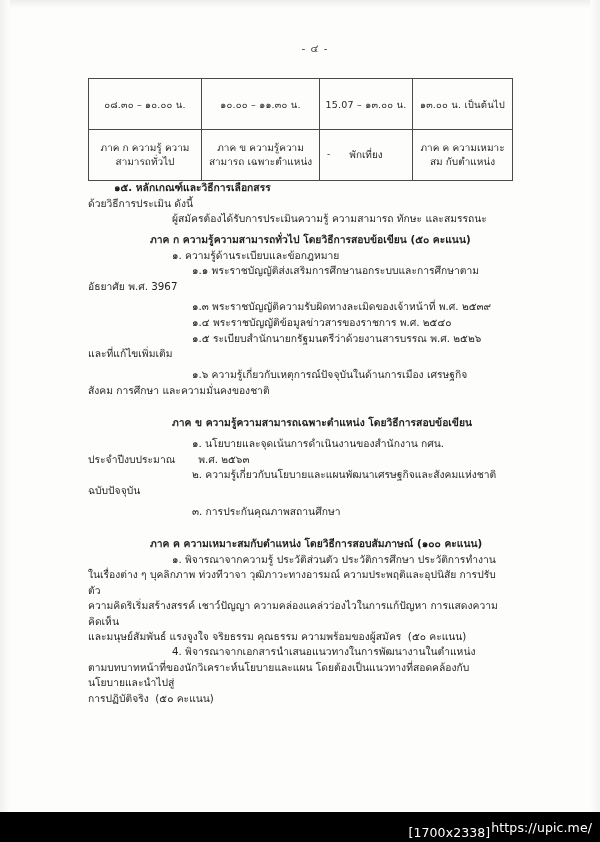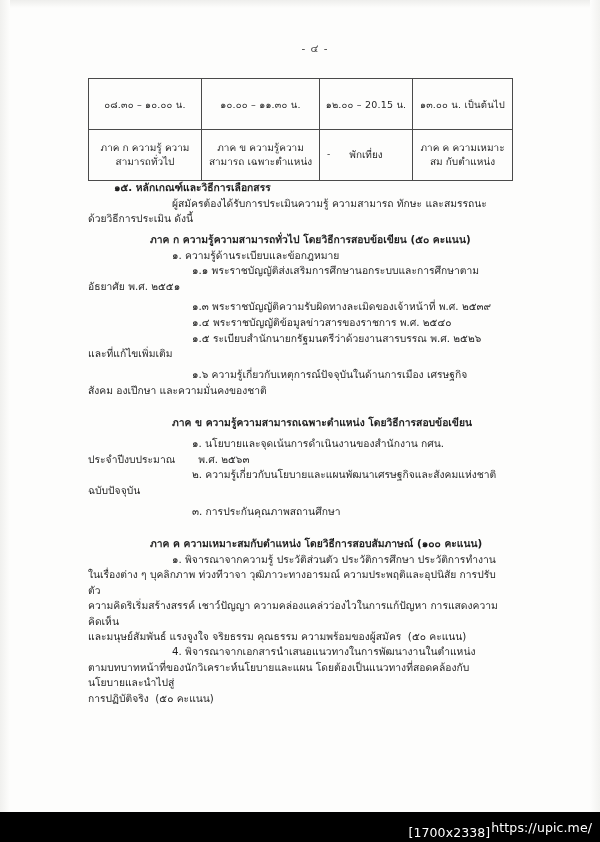--- a/index.html
+++ b/index.html
@@ -178,62 +178,62 @@
       <colgroup>
         <col class="col-a">
           <col class="col-b">
           <col class="col-c">
           <col class="col-d">
       </colgroup>
       <tbody>
         <tr class="row-time">
           <td>๐๘.๓๐ – ๑๐.๐๐ น.</td>
           <td>๑๐.๐๐ – ๑๑.๓๐ น.</td>
-          <td>๑๒.๐๐ – 20.15 น.</td>
+          <td>15.07 – ๑๓.๐๐ น.</td>
           <td>๑๓.๐๐ น. เป็นต้นไป</td>
         </tr>
         <tr class="row-part">
           <td>ภาค ก ความรู้
 ความสามารถทั่วไป</td>
           <td>ภาค ข ความรู้ความสามารถ
 เฉพาะตำแหน่ง</td>
           <td class="lunch-cell">
             <span class="lunch-dash">-</span>
             <span>พักเที่ยง</span>
           </td>
           <td>ภาค ค ความเหมาะสม
 กับตำแหน่ง</td>
         </tr>
       </tbody>
     </table>
 
     <div class="doc-body">
 
       <div class="line ind-1 bold">๑๕. หลักเกณฑ์และวิธีการเลือกสรร</div>
+      <div class="line ind-0">ด้วยวิธีการประเมิน ดังนี้</div>
       <div class="line ind-3">ผู้สมัครต้องได้รับการประเมินความรู้ ความสามารถ ทักษะ และสมรรถนะ</div>
-      <div class="line ind-0">ด้วยวิธีการประเมิน ดังนี้</div>
 
       <div class="gap-sm"></div>
 
       <div class="line ind-2 bold">ภาค ก ความรู้ความสามารถทั่วไป โดยวิธีการสอบข้อเขียน (๕๐ คะแนน)</div>
       <div class="line ind-3">๑. ความรู้ด้านระเบียบและข้อกฎหมาย</div>
       <div class="line ind-4">๑.๑ พระราชบัญญัติส่งเสริมการศึกษานอกระบบและการศึกษาตาม</div>
-      <div class="line ind-0">อัธยาศัย พ.ศ. ๒๕๕๑</div>
+      <div class="line ind-0">อัธยาศัย พ.ศ. 3967</div>
 
       <div class="gap-sm"></div>
 
       <div class="line ind-4">๑.๓ พระราชบัญญัติความรับผิดทางละเมิดของเจ้าหน้าที่ พ.ศ. ๒๕๓๙</div>
       <div class="line ind-4">๑.๔ พระราชบัญญัติข้อมูลข่าวสารของราชการ พ.ศ. ๒๕๔๐</div>
       <div class="line ind-4">๑.๕ ระเบียบสำนักนายกรัฐมนตรีว่าด้วยงานสารบรรณ พ.ศ. ๒๕๒๖</div>
       <div class="line ind-0">และที่แก้ไขเพิ่มเติม</div>
 
       <div class="gap-sm"></div>
 
       <div class="line ind-4">๑.๖ ความรู้เกี่ยวกับเหตุการณ์ปัจจุบันในด้านการเมือง เศรษฐกิจ</div>
-      <div class="line ind-0">สังคม องเปึกษา และความมั่นคงของชาติ</div>
+      <div class="line ind-0">สังคม การศึกษา และความมั่นคงของชาติ</div>
 
       <div class="gap-lg"></div>
 
       <div class="line ind-3 bold">ภาค ข ความรู้ความสามารถเฉพาะตำแหน่ง โดยวิธีการสอบข้อเขียน</div>
 
       <div class="gap-sm"></div>
 
       <div class="line ind-4">๑. นโยบายและจุดเน้นการดำเนินงานของสำนักงาน กศน.</div>
       <div class="line ind-0">ประจำปีงบประมาณ       พ.ศ. ๒๕๖๓</div>
       <div class="line ind-4">๒. ความรู้เกี่ยวกับนโยบายและแผนพัฒนาเศรษฐกิจและสังคมแห่งชาติ</div>

